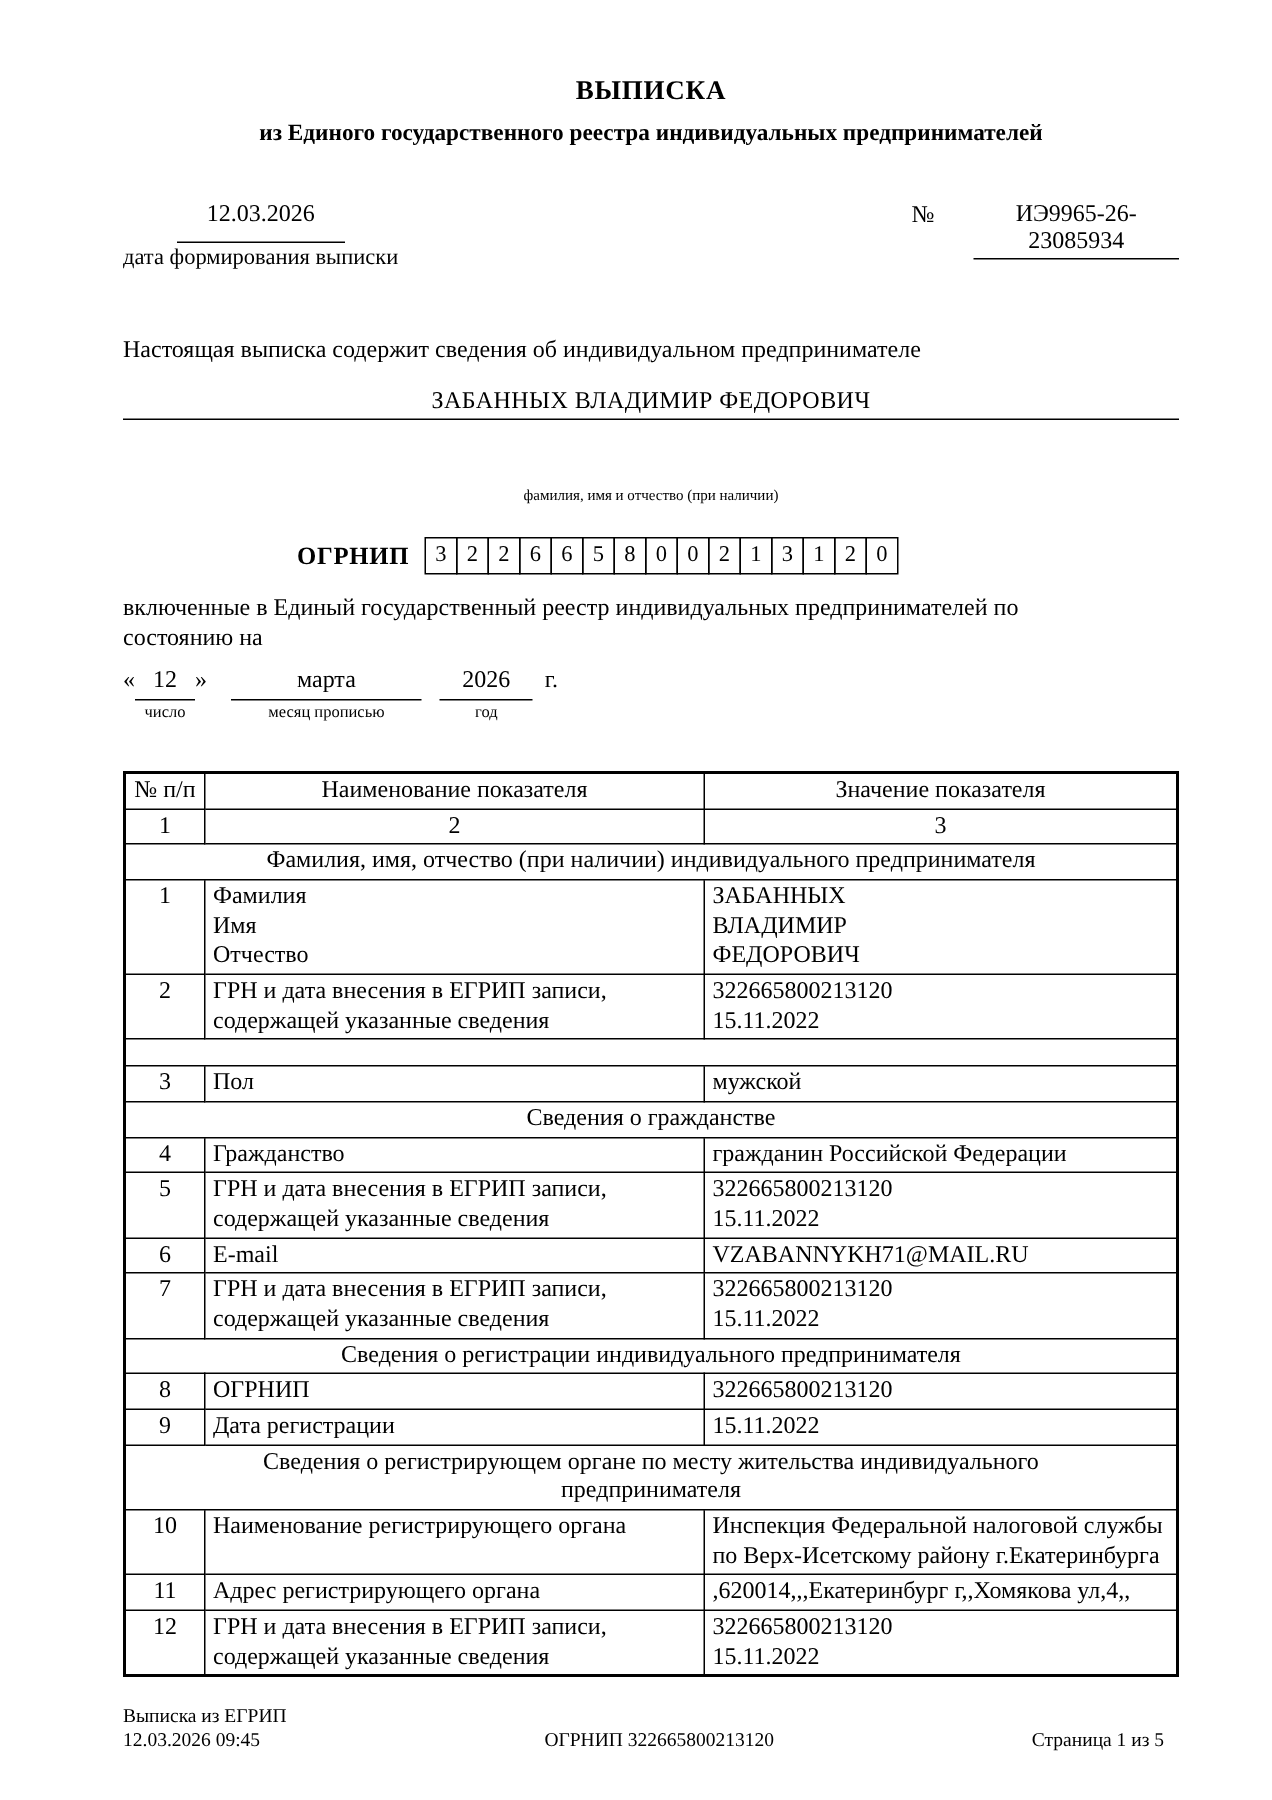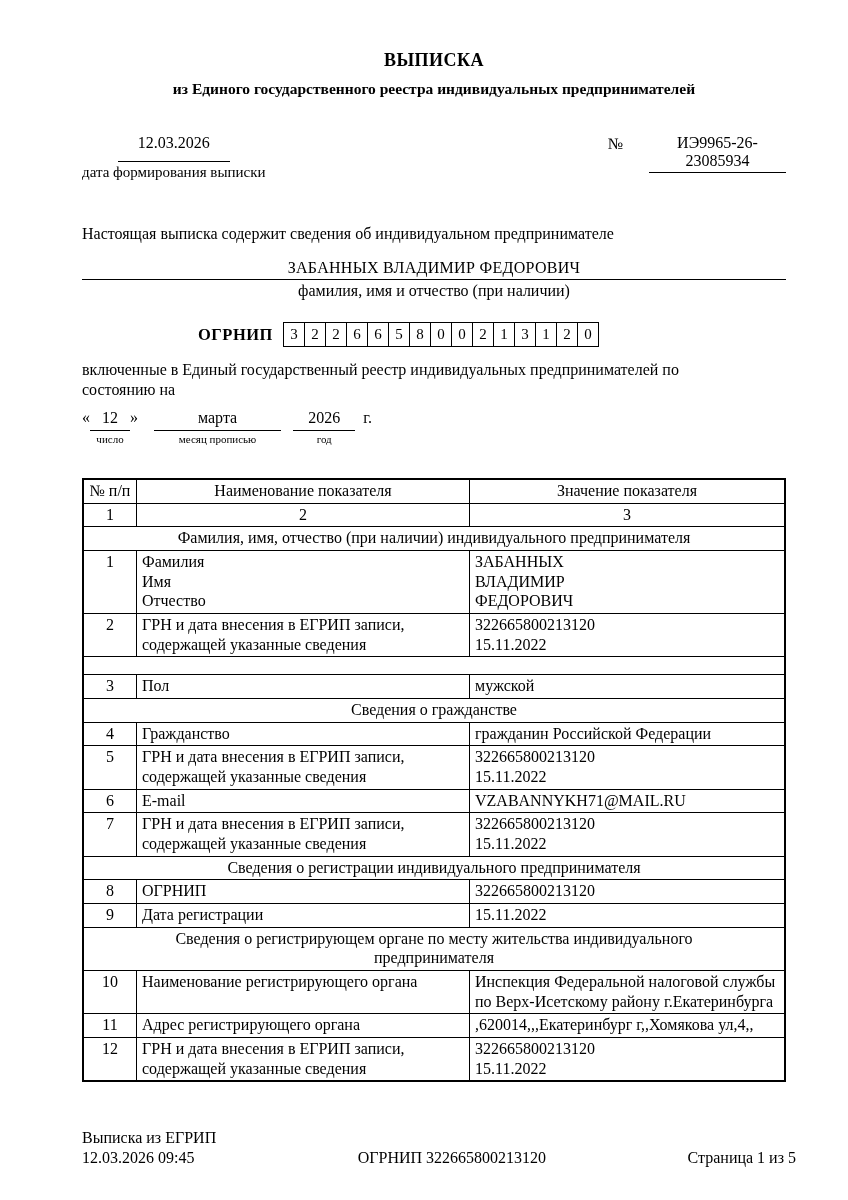--- a/index.html
+++ b/index.html
@@ -24,21 +24,21 @@
   .date-block .val { display:inline-block; min-width:112px; border-bottom:1px solid #000; padding:0 0 9px 0; font-size:16px; }
   .date-block .cap { font-size:15px; white-space:nowrap; padding-top:2px; }
   .num-block { display:flex; align-items:flex-start; gap:26px; }
   .num-sign { font-size:16px; padding-top:1px; }
   .num-val { text-align:center; border-bottom:1px solid #000; padding:0 6px 3px 6px; min-width:125px; line-height:1.1; }
 
   .intro { margin-top:44px; font-size:16px; }
 
   .name-wrap { margin-top:16px; text-align:center; }
   .name-line { border-bottom:1px solid #000; padding-bottom:2px; font-size:16px; letter-spacing:0.3px; }
-  .name-cap { font-size:16px; padding-top:2px; }
+  .name-cap { font-size:10px; padding-top:2px;margin-top:43px; }
 
   .ogrnip-row { margin-top:22px; display:flex; align-items:center; padding-left:116px; }
   .ogrnip-label { font-weight:bold; font-size:16.5px; margin-right:10px; letter-spacing:0.5px; }
   .boxes { display:flex; }
   .digit-box {
     width:20px; height:23px; border:1px solid #000; margin-left:-1px;
     display:flex; align-items:center; justify-content:center;
     font-size:15px;
   }
   .boxes .digit-box:first-child { margin-left:0; }
@@ -71,23 +71,23 @@
   }
   th.h-num, td.num-cell { width:42px; text-align:center; }
   th.h-name, td.name-cell { width:322px; }
   th.h-num, th.h-name, th.h-value { text-align:center; }
   td.colnum-cell { text-align:center; }
   td.section-cell { font-weight:bold; text-align:center; white-space:pre-line; }
   td.name-cell, td.value-cell { white-space:pre-line; }
   td.spacer-cell { height:14px; }
 
   .footer {
-    position:absolute; left:82px; right:52px; bottom:32px;
+    position:absolute; left:82px; right:72px; bottom:32px;
     display:flex; align-items:flex-end;
-    font-size:16px; line-height:1.25;
+    font-size:13px; line-height:1.25;
   }
   .footer .f-left { text-align:left; }
   .footer .f-center { flex:1; text-align:center; }
   .footer .f-right { text-align:right; white-space:nowrap; }
 </style>
 </head>
 <body>
 
 <div class="page">
 

